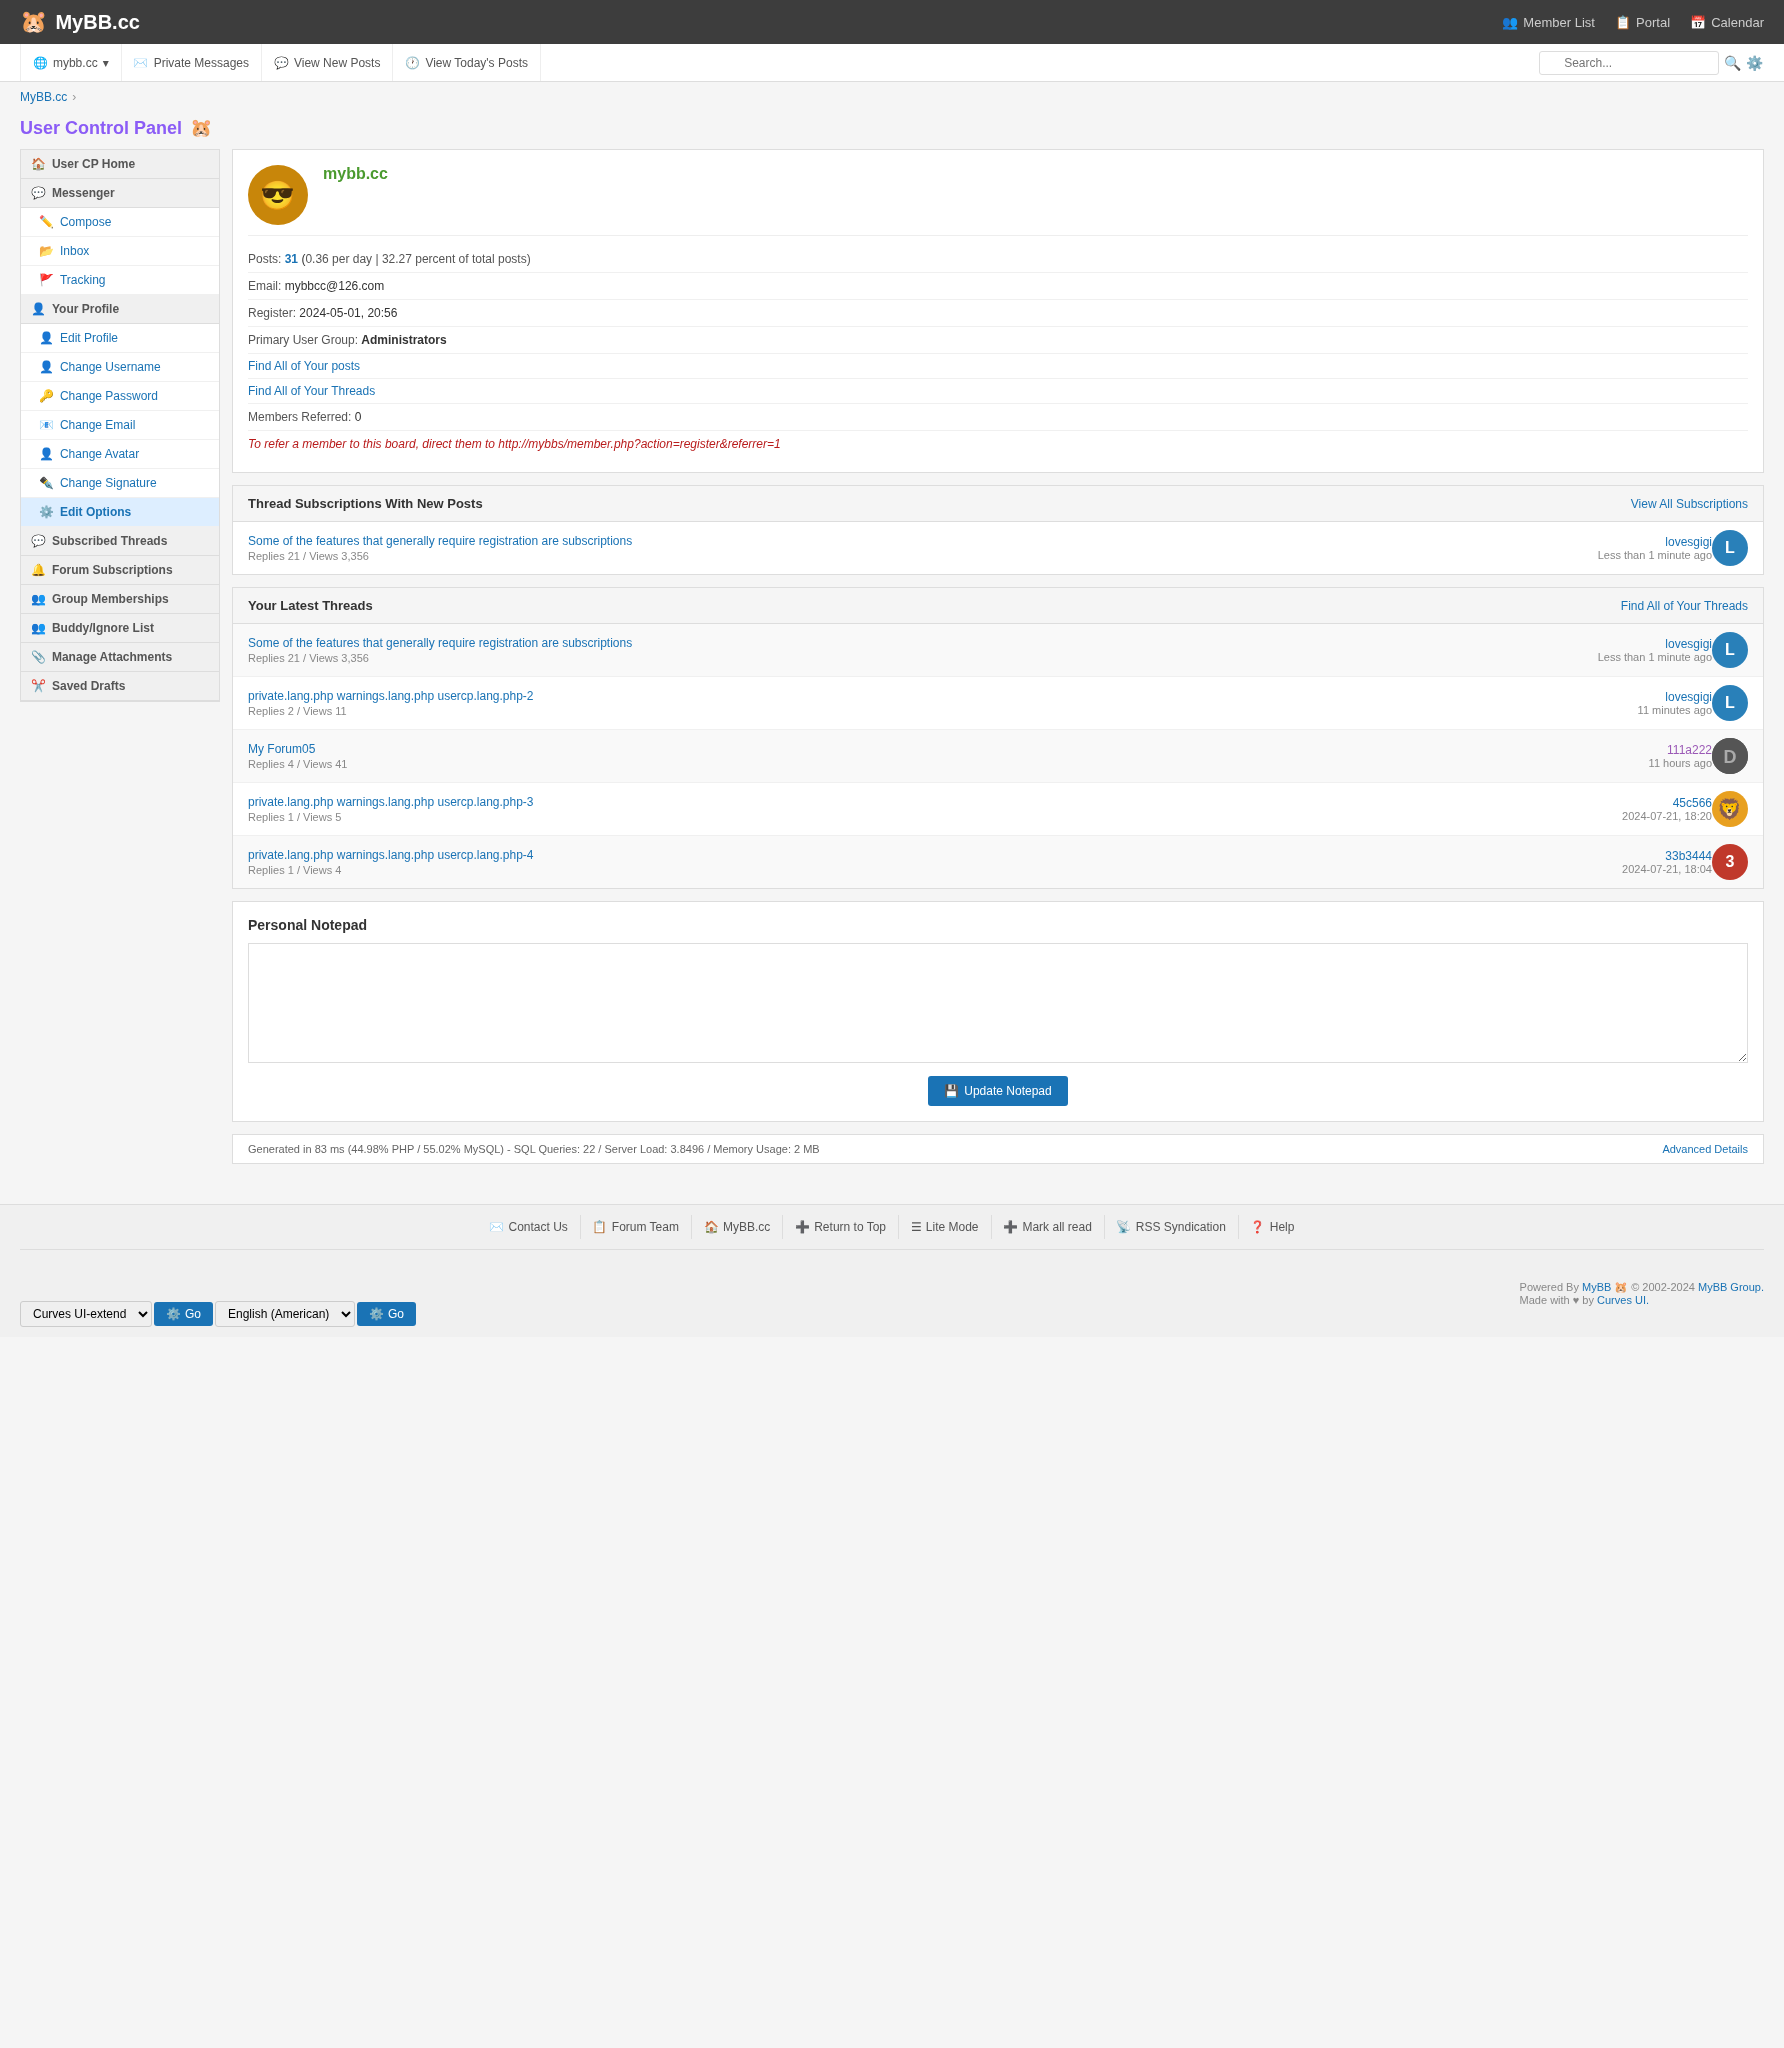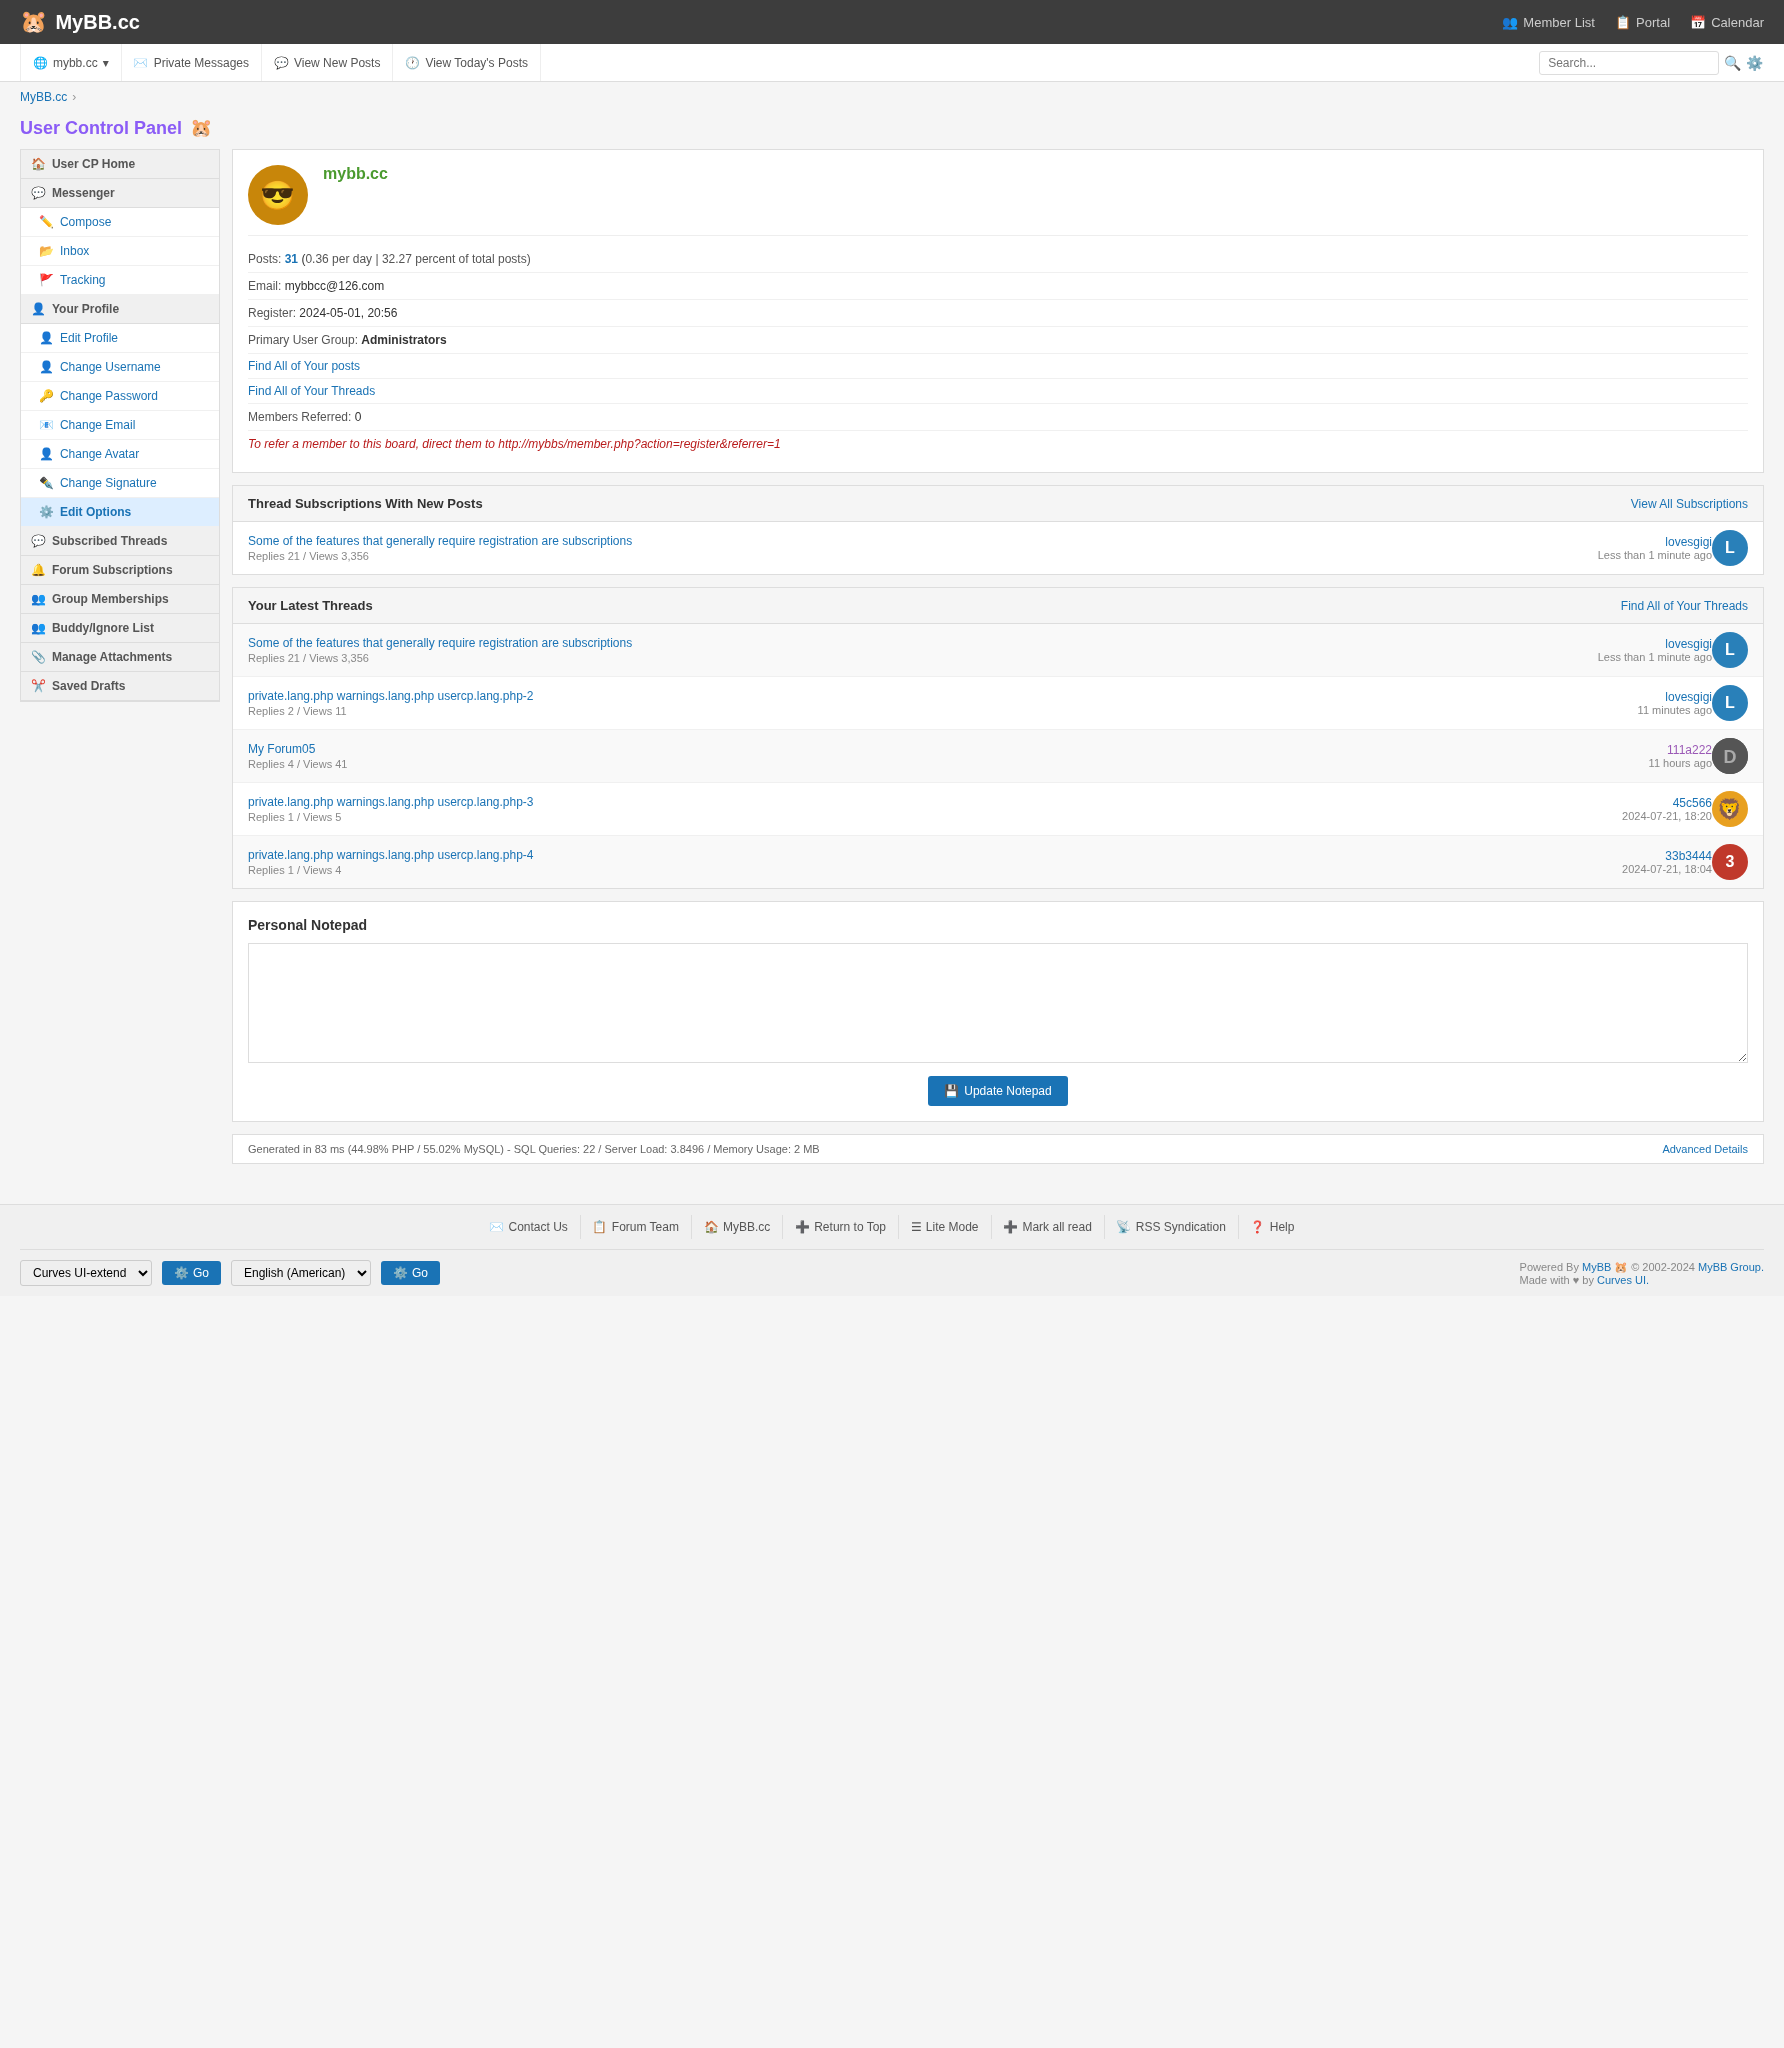--- a/index.html
+++ b/index.html
@@ -65,21 +65,21 @@
     .secondary-nav .nav-item:first-child { border-left: 1px solid #eee; }
     .secondary-nav .search-area {
       margin-left: auto;
       display: flex;
       align-items: center;
       gap: 5px;
     }
     .secondary-nav .search-input {
       border: 1px solid #ddd;
       border-radius: 3px;
-      padding: 4px 8px;
+      padding: 4px 24px;
       font-size: 12px;
       width: 180px;
       color: #999;
     }
     .secondary-nav .search-btn {
       background: none;
       border: none;
       cursor: pointer;
       color: #555;
       font-size: 14px;
@@ -357,21 +357,22 @@
     .footer-bottom {
       display: flex;
       justify-content: space-between;
       align-items: center;
       flex-wrap: wrap;
       gap: 10px;
     }
     .footer-selects {
       display: flex;
       align-items: center;
-      gap: 10px;
+      gap: 2px;
+      margin-top: 41px;
     }
     .footer-select {
       border: 1px solid #ccc;
       padding: 4px 8px;
       font-size: 12px;
       border-radius: 3px;
     }
     .footer-go-btn {
       background: #1a73b5;
       color: white;

